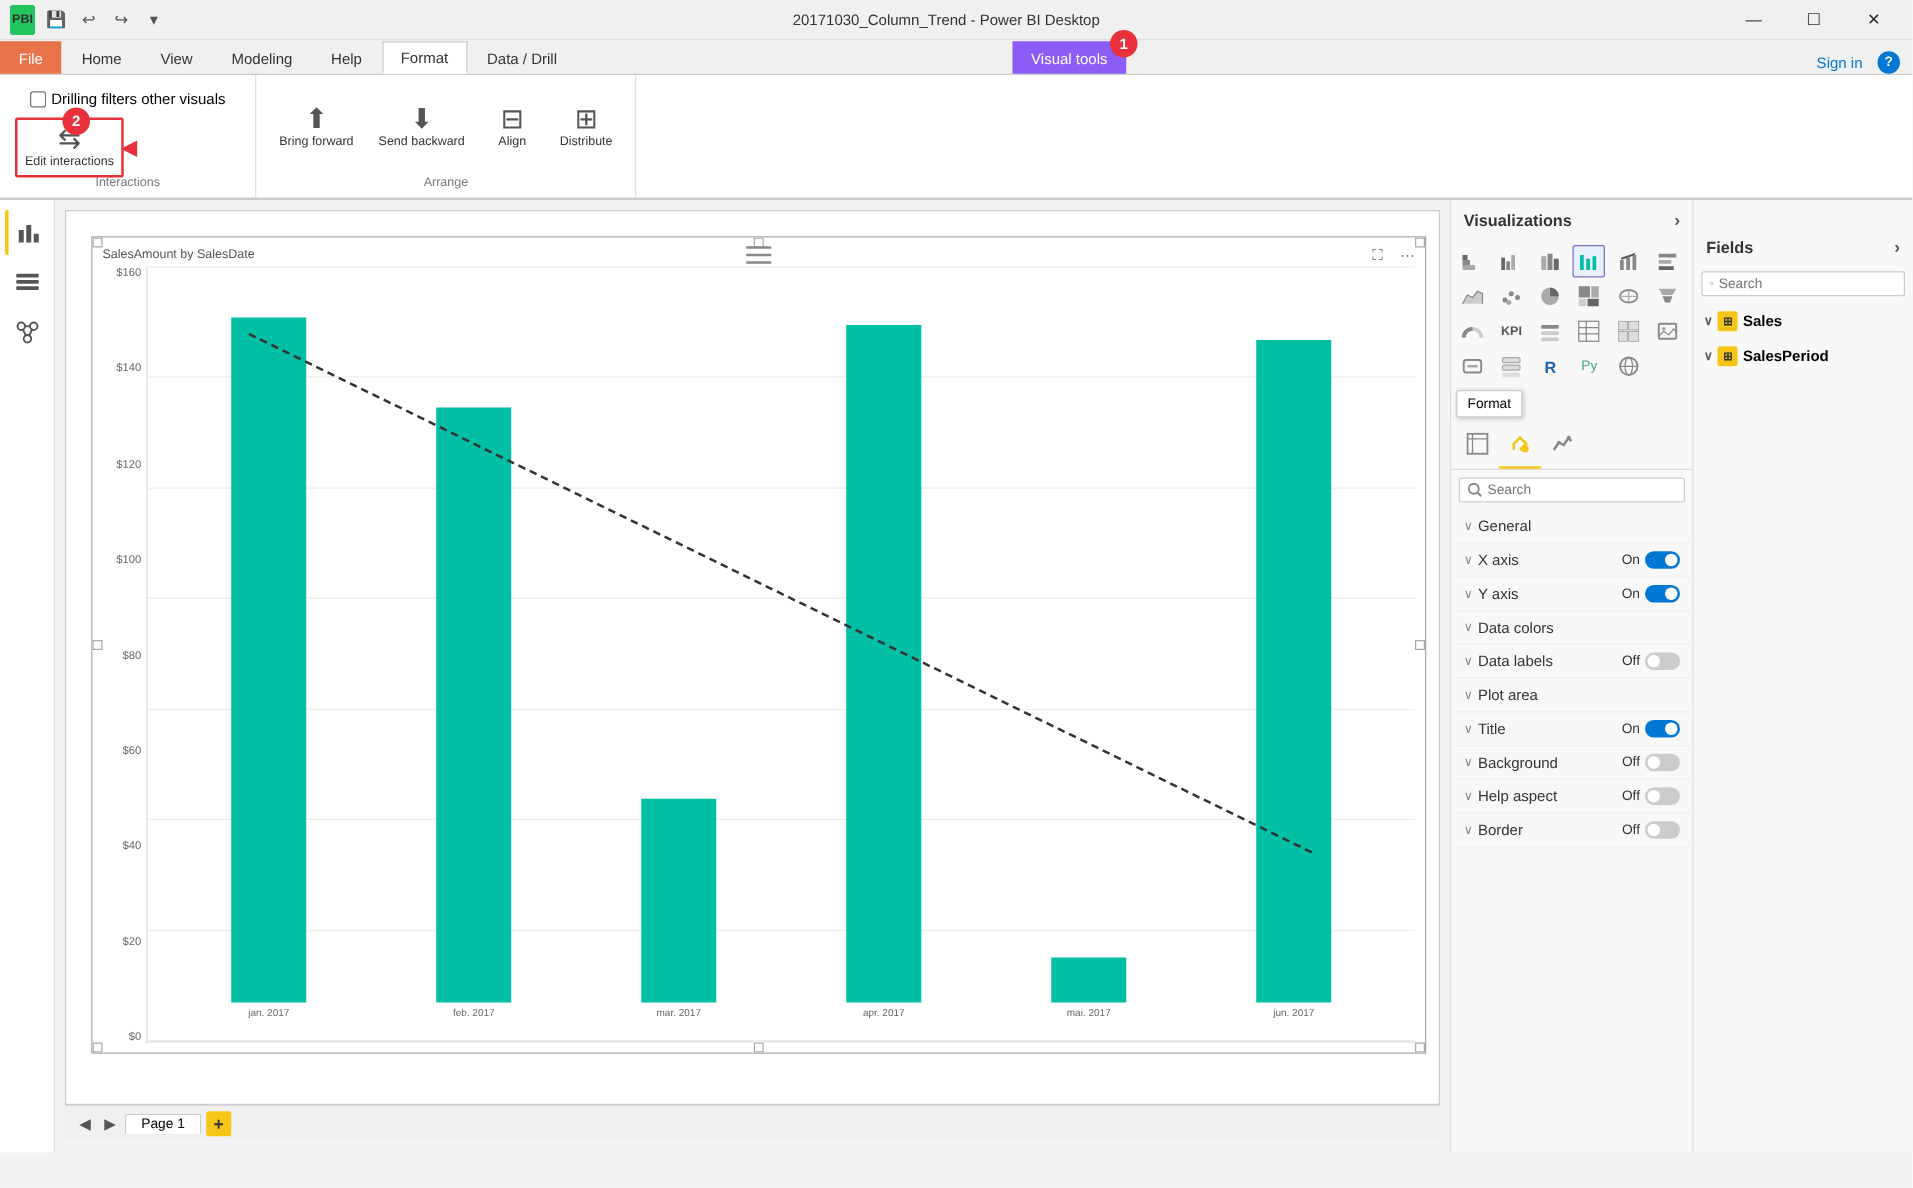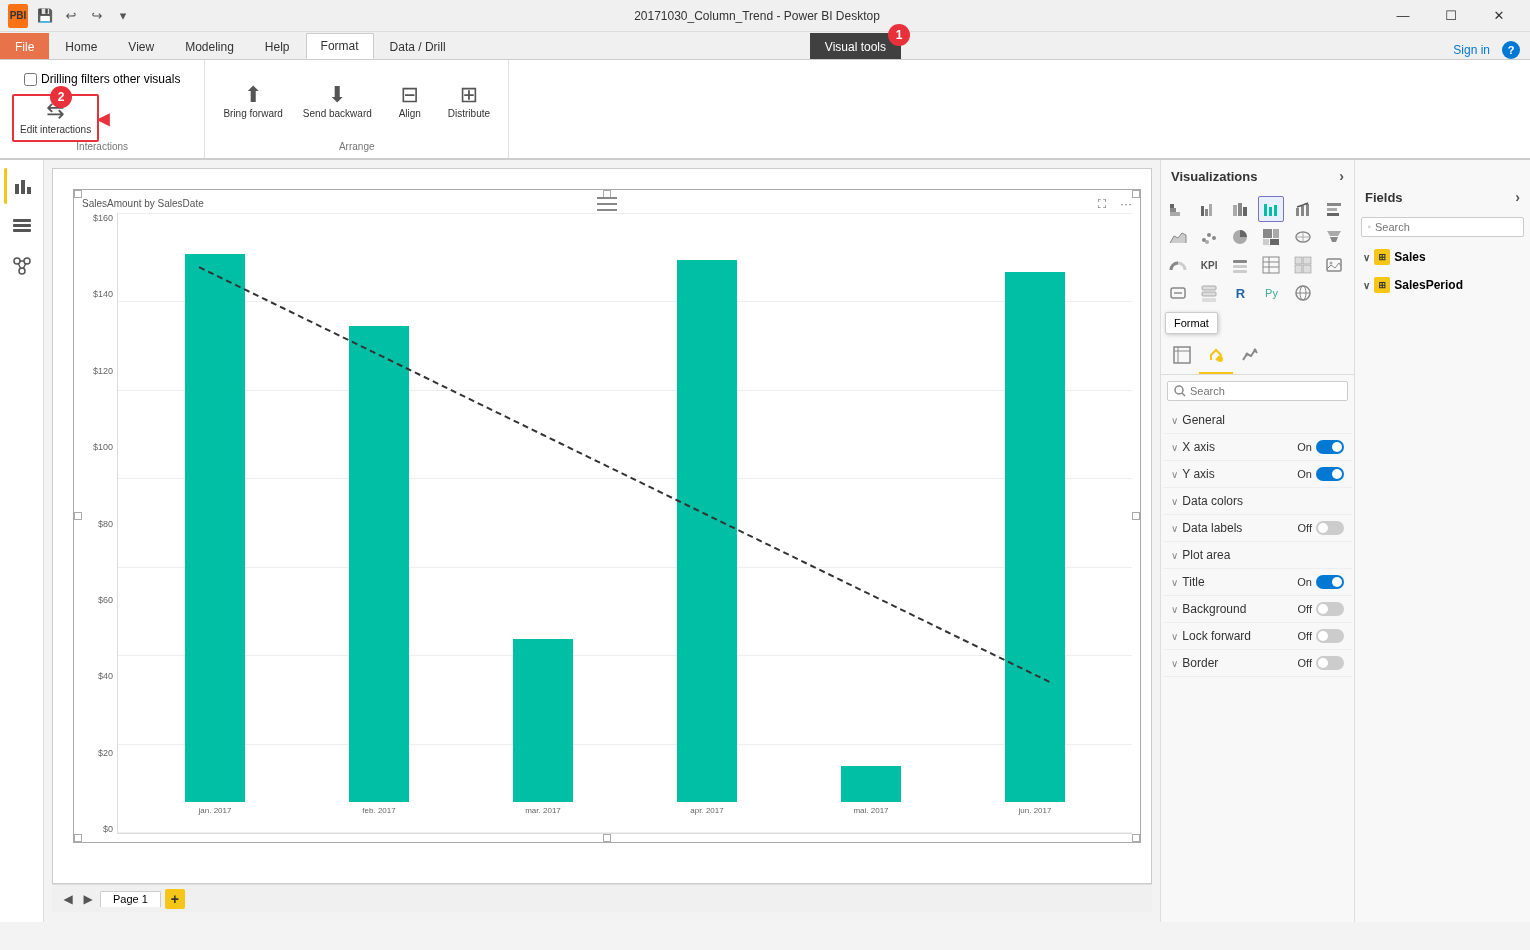--- a/index.html
+++ b/index.html
@@ -9,21 +9,21 @@
     .title-bar {
       height: 32px;
       background: #f0f0f0;
       display: flex;
       align-items: center;
       justify-content: space-between;
       padding: 0 8px;
       border-bottom: 1px solid #ddd;
     }
     .title-bar-left { display: flex; align-items: center; gap: 6px; }
-    .title-bar-logo { width: 20px; height: 24px; background: #f97316; border-radius: 2px; display: flex; align-items: center; justify-content: center; font-size: 10px; font-weight: bold; color: #333; }
+    .title-bar-logo { width: 20px; height: 24px; background: #22c55e; border-radius: 2px; display: flex; align-items: center; justify-content: center; font-size: 10px; font-weight: bold; color: #333; }
     .title-bar-icons { display: flex; gap: 4px; }
     .title-bar-icon { width: 22px; height: 22px; display: flex; align-items: center; justify-content: center; cursor: pointer; border-radius: 2px; color: #555; font-size: 13px; }
     .title-bar-center { font-size: 12px; color: #333; }
     .title-bar-right { display: flex; gap: 2px; }
     .win-btn { width: 46px; height: 32px; display: flex; align-items: center; justify-content: center; cursor: pointer; color: #333; font-size: 13px; }
 
     
     .ribbon-tabs {
       height: 28px;
       background: #f0f0f0;
@@ -41,21 +41,21 @@
       border-bottom: none;
       margin-right: 1px;
       background: transparent;
       height: 26px;
       display: flex;
       align-items: center;
     }
     .ribbon-tab.active { background: white; border-color: #ccc; border-bottom: 1px solid white; }
     .ribbon-tab.file-tab { background: #e8734a; color: white; padding: 4px 14px; }
     .ribbon-tab.visual-tools {
-      background: #404040;
+      background: #8b5cf6;
       color: white;
       margin-left: auto;
       margin-right: 60px;
     }
 
     
     .ribbon-body {
       height: 100px;
       background: white;
       border-bottom: 2px solid #ccc;
@@ -964,21 +964,21 @@
           <div class="toggle">
             <span>Off</span>
             <div class="toggle-track off">
                 <div class="toggle-thumb off"></div>
               </div>
           </div>
         </div>
         <div class="format-item">
           <div class="format-item-left">
             <span class="chevron">∨</span>
-            <span>Lock forward</span>
+            <span>Help aspect</span>
           </div>
           <div class="toggle">
             <span>Off</span>
             <div class="toggle-track off">
                 <div class="toggle-thumb off"></div>
               </div>
           </div>
         </div>
         <div class="format-item">
           <div class="format-item-left">

